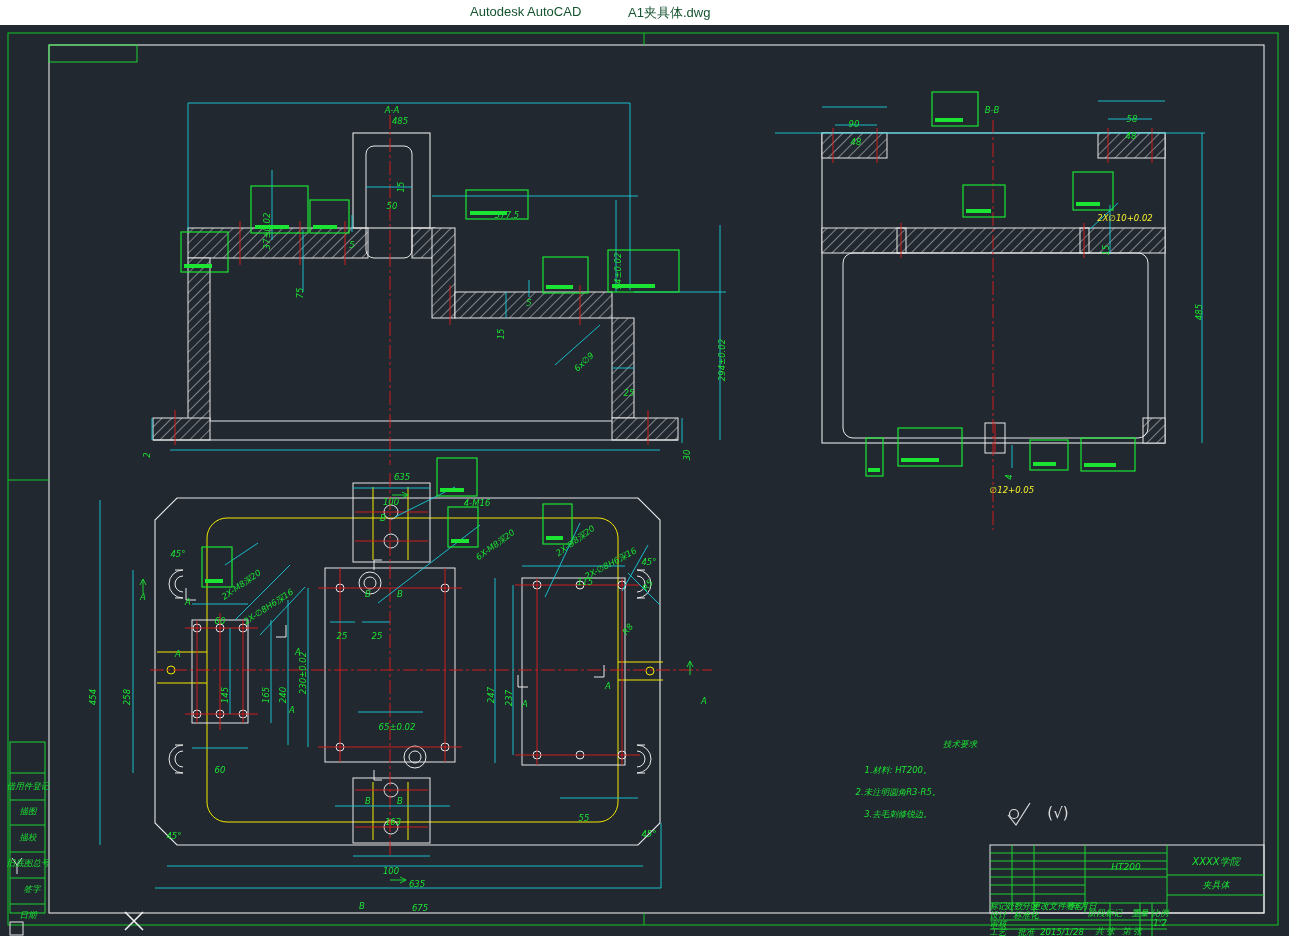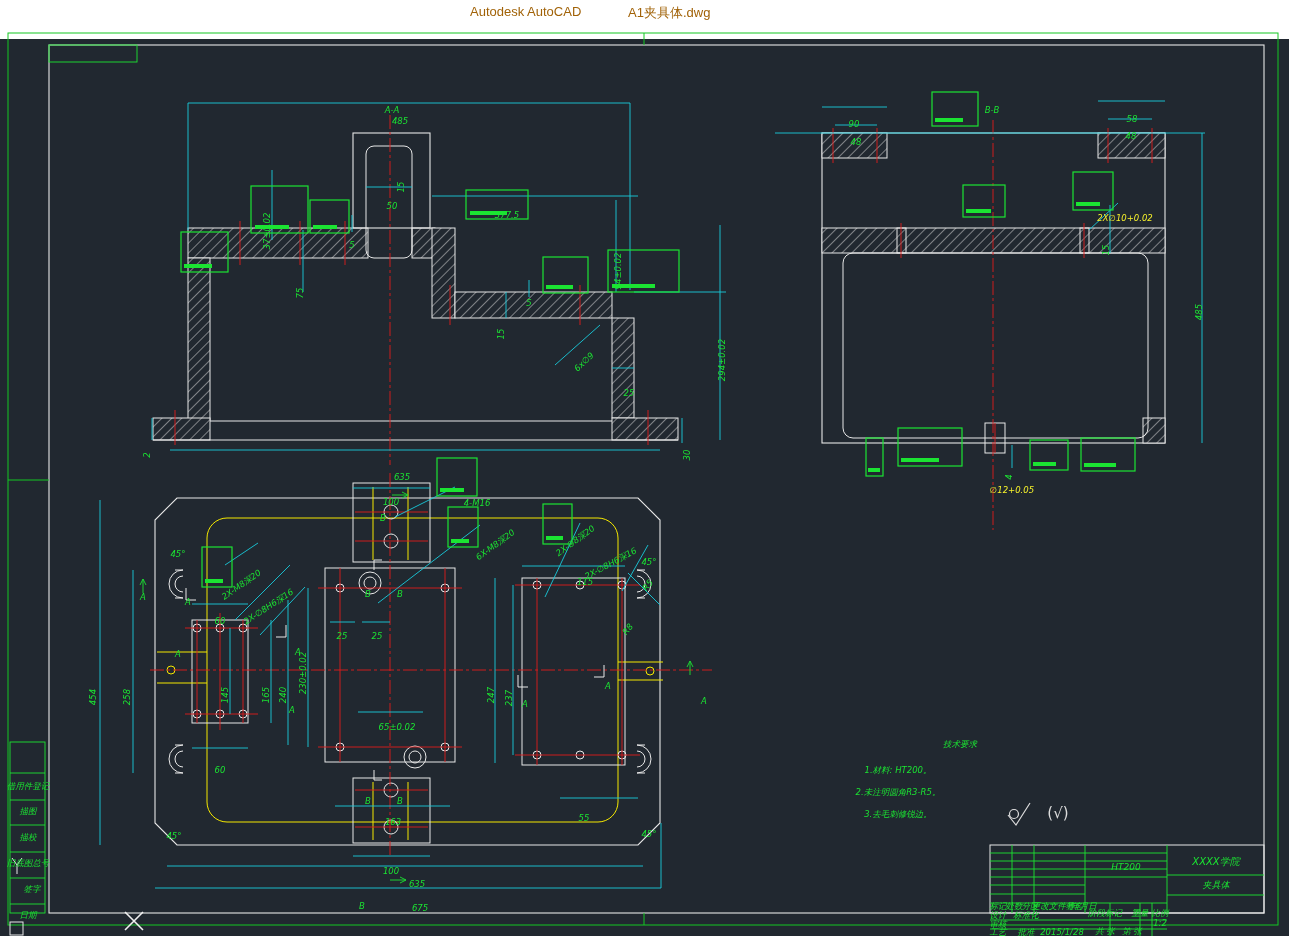--- a/index.html
+++ b/index.html
@@ -1,17 +1,17 @@
 <!DOCTYPE html>
 <html><head>
 <meta charset="utf-8">
 <style>
   html,body{margin:0;padding:0;background:#10151b;}
   #app{position:relative;width:1289px;height:936px;overflow:hidden;background:#212830;font-family:"Liberation Sans",sans-serif;}
-  #titlebar{position:absolute;top:0;left:0;width:100%;height:39px;background:#ffffff;color:#a16207;font-size:13px;}
+  #titlebar{position:absolute;top:0;left:0;width:100%;height:25px;background:#ffffff;color:#14532d;font-size:13px;}
   #titlebar .app{position:absolute;left:470px;top:4px;}
   #titlebar .doc{position:absolute;left:628px;top:4px;}
   svg{position:absolute;top:25px;left:0;}
   .wl{stroke:#e8e8e8;stroke-width:1.1;fill:none;}
   .wl2{stroke:#e8e8e8;stroke-width:1;fill:none;}
   .cy{stroke:#19ccdc;stroke-width:0.9;fill:none;}
   .rd{stroke:#e01b1b;stroke-width:0.9;fill:none;}
   .rdc{stroke:#e01b1b;stroke-width:0.9;fill:none;stroke-dasharray:14 3 3 3;}
   .yl{stroke:#f5e800;stroke-width:1;fill:none;}
   .gb{stroke:#1be432;stroke-width:1.2;fill:none;}

